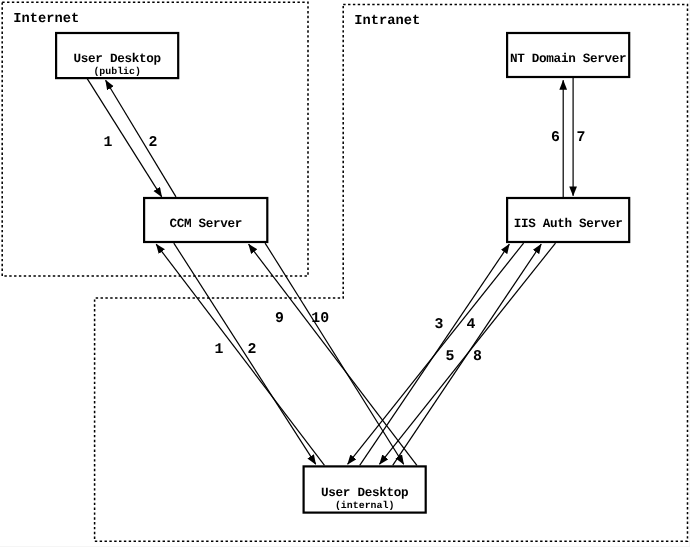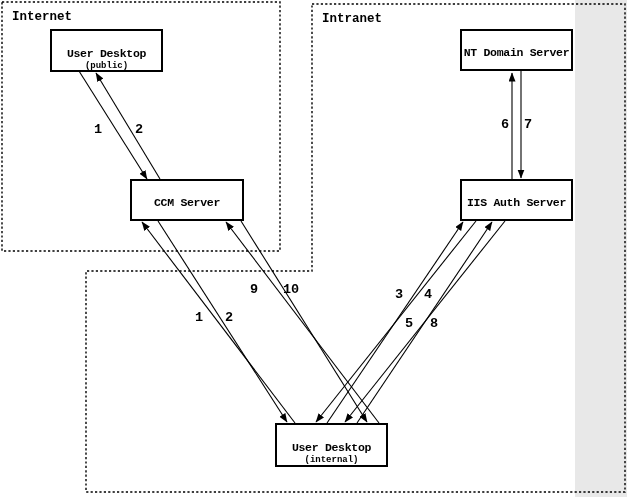--- a/index.html
+++ b/index.html
@@ -1,18 +1,18 @@
 <!DOCTYPE html>
 <html><head>
 <meta charset="utf-8">
 <style>
   html,body{margin:0;padding:0;background:#e8e8e8;}
   .stage{
     position:relative;
-    width:575px;height:497px;
+    width:627px;height:497px;
     background:var(--bg,#ffffff);
     font-family:"Liberation Mono","DejaVu Sans Mono",monospace;
   }
   svg{display:block;}
   .zone-boundary{
     fill:none;
     stroke:var(--line,#000);
     stroke-width:1.4;
     stroke-dasharray:2.2 2.2;
   }

